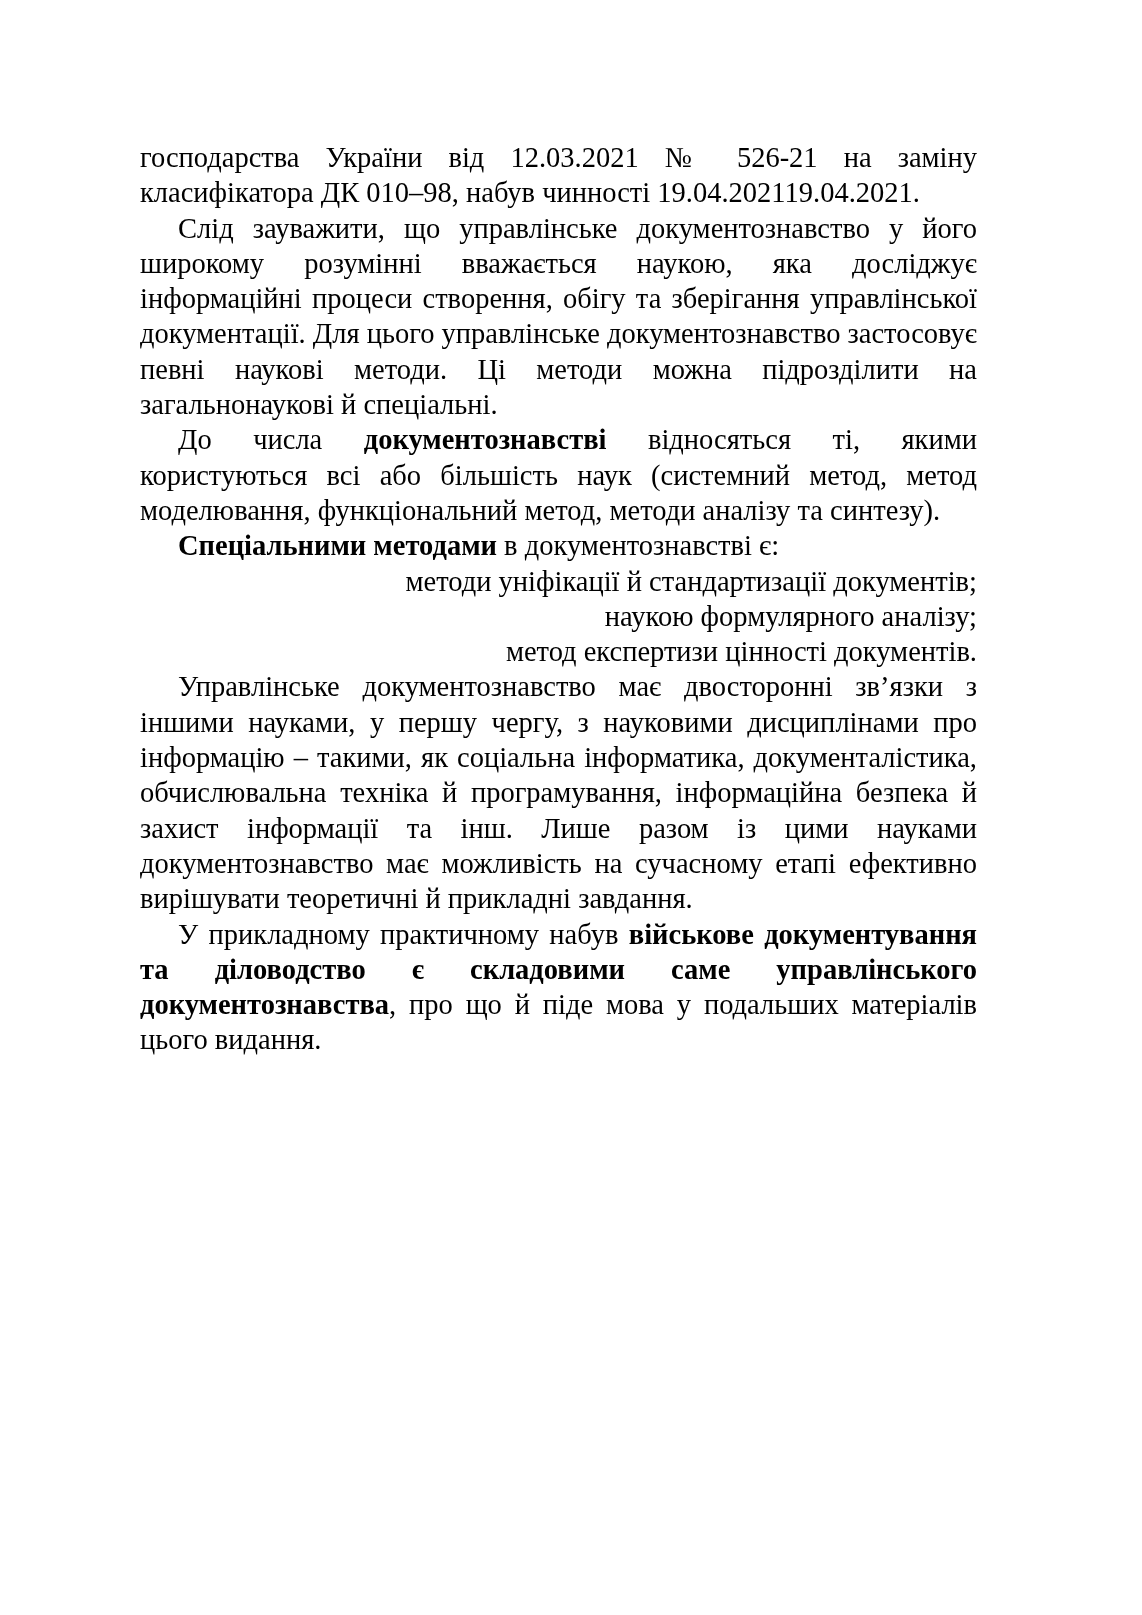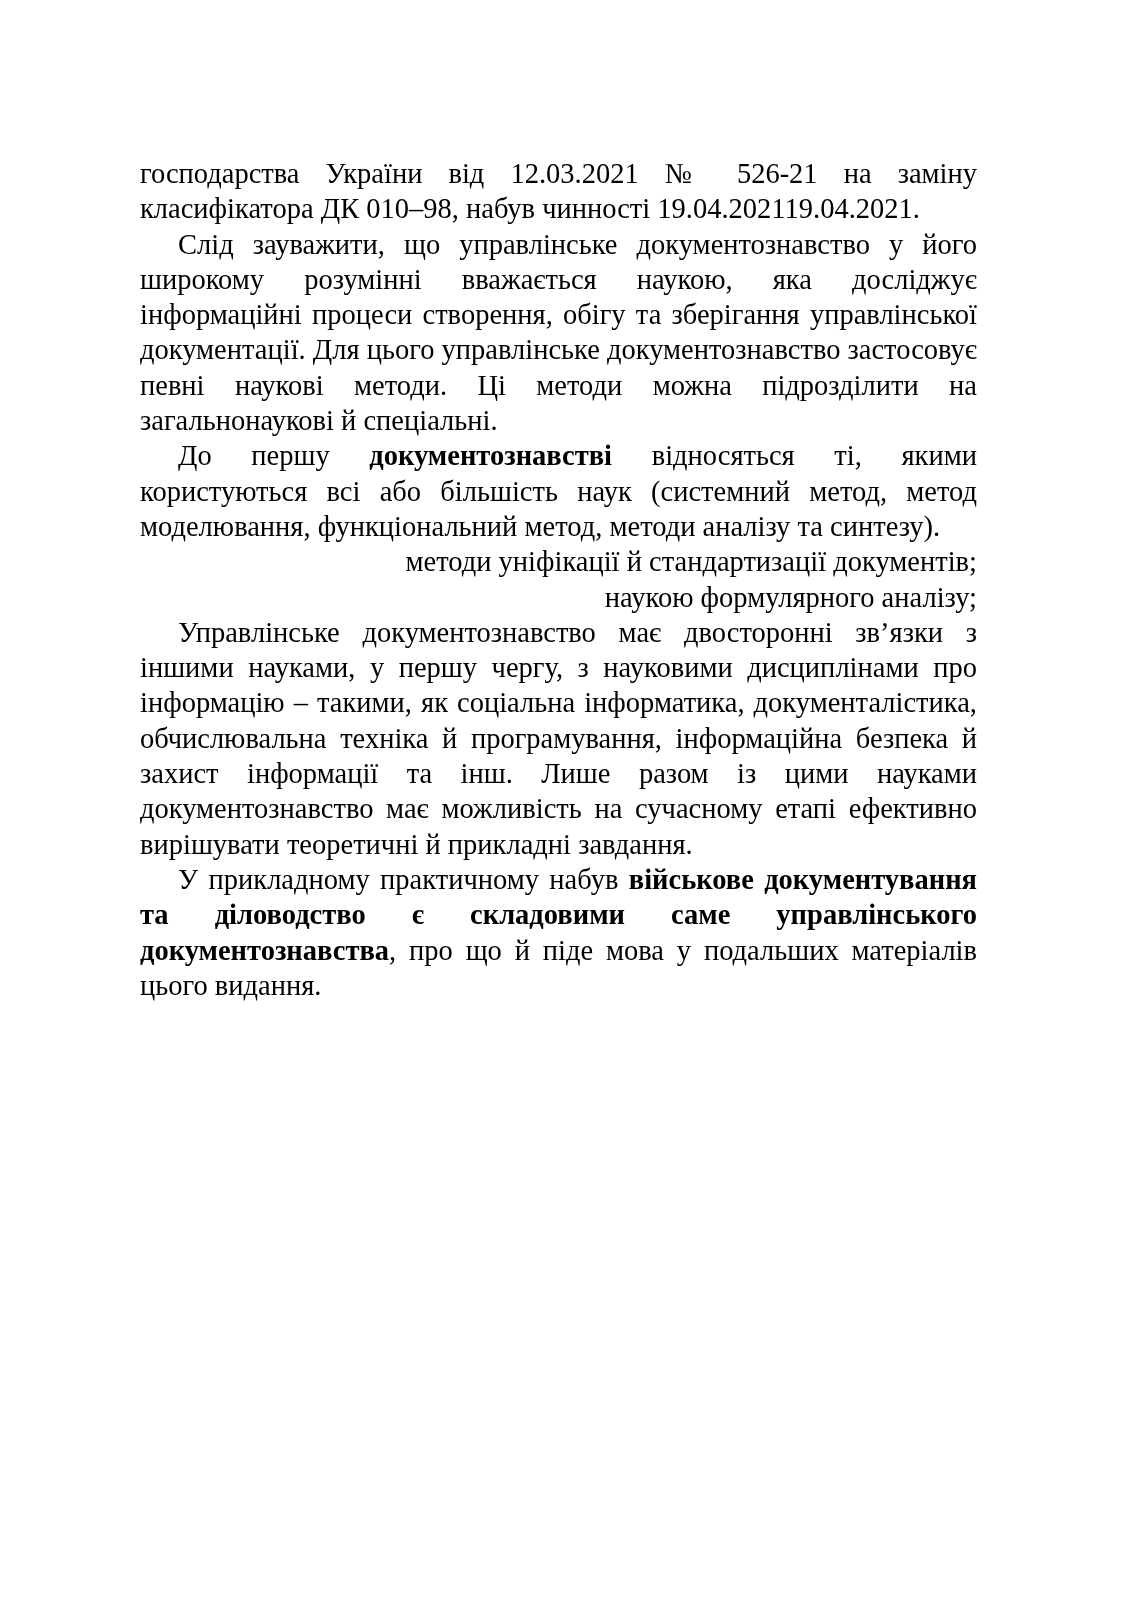--- a/index.html
+++ b/index.html
@@ -6,21 +6,21 @@
   html, body {
     margin: 0;
     padding: 0;
     background: #ffffff;
   }
   .page {
     position: relative;
     width: 1142px;
     height: 1208px;
     background: #ffffff;
-    margin: 16px auto;
+    margin: 0 auto;
     overflow: hidden;
     box-sizing: border-box;
   }
   .text-body {
     position: absolute;
     left: 140px;
     top: 140px;
     width: 837px;
     font-family: "Liberation Serif", "DejaVu Serif", serif;
     font-size: 28.5px;
@@ -81,32 +81,38 @@
 
     <p class="para no-stretch">
       <span>господарства України від 12.03.2021 № 526-21 на заміну класифікатора ДК 010–98, набув чинності 19.04.202119.04.2021.</span>
     </p>
 
     <p class="para-indent no-stretch">
       <span>Слід зауважити, що управлінське документознавство у його широкому розумінні вважається наукою, яка досліджує інформаційні процеси створення, обігу та зберігання управлінської документації. Для цього управлінське документознавство застосовує певні наукові методи. Ці методи можна підрозділити на загальнонаукові й спеціальні.</span>
     </p>
 
     <p class="para-indent no-stretch">
-      <span>До першу </span><b>документознавстві</b><span> відносяться ті, якими користуються всі або більшість наук (системний метод, метод моделювання, функціональний метод, методи аналізу та синтезу).</span>
+      <span>До числа </span><b>документознавстві</b><span> відносяться ті, якими користуються всі або більшість наук (системний метод, метод моделювання, функціональний метод, методи аналізу та синтезу).</span>
     </p>
 
+    <p class="para-indent no-stretch">
+      <b>Спеціальними методами</b><span> в документознавстві є:</span>
+    </p>
 
     <p class="list-line">
       <span>методи уніфікації й стандартизації документів;</span>
     </p>
 
     <p class="list-line">
       <span>наукою формулярного аналізу;</span>
     </p>
 
+    <p class="list-line">
+      <span>метод експертизи цінності документів.</span>
+    </p>
 
     <p class="para-indent no-stretch">
       <span>Управлінське документознавство має двосторонні зв’язки з іншими науками, у першу чергу, з науковими дисциплінами про інформацію – такими, як соціальна інформатика, документалістика, обчислювальна техніка й програмування, інформаційна безпека й захист інформації та інш. Лише разом із цими науками документознавство має можливість на сучасному етапі ефективно вирішувати теоретичні й прикладні завдання.</span>
     </p>
 
     <p class="para-indent no-stretch">
       <span>У прикладному практичному набув </span><b>військове документування та діловодство є складовими саме управлінського документознавства</b><span>, про що й піде мова у подальших матеріалів цього видання.</span>
     </p>
 
   </div>

